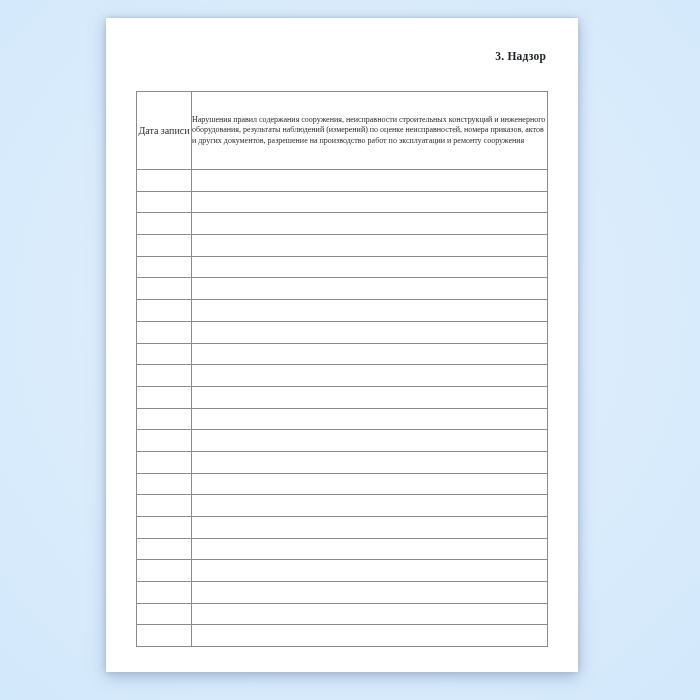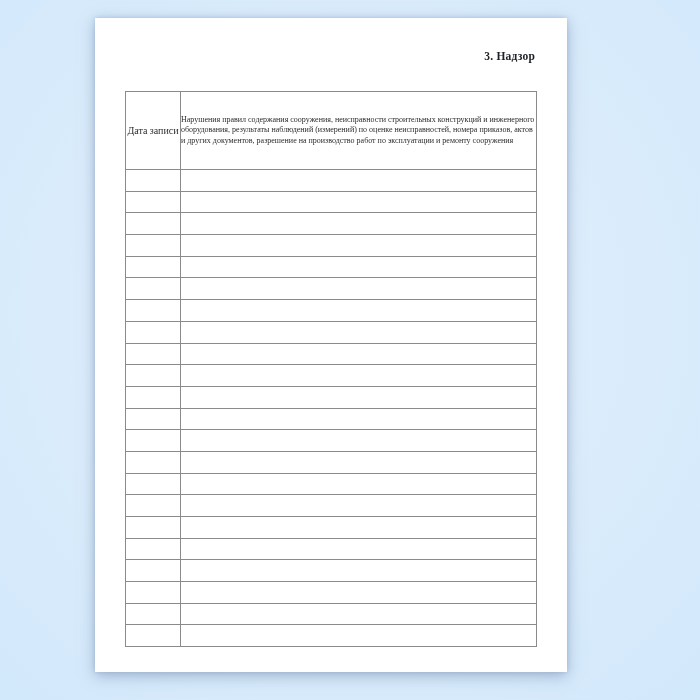--- a/index.html
+++ b/index.html
@@ -9,21 +9,21 @@
   .stage {
     position: relative;
     width: 700px;
     height: 700px;
     overflow: hidden;
     background: radial-gradient(circle at 50% 45%, #edf4fd 0%, #dcedfc 45%, #d2e8fb 100%);
     font-family: "Liberation Serif", "DejaVu Serif", serif;
   }
   .page {
     position: absolute;
-    left: 95px;
+    left: 106px;
     top: 18px;
     width: 472px;
     height: 654px;
     background: #ffffff;
     box-shadow: 0 4px 14px rgba(105, 130, 165, 0.50), 0 0 4px rgba(105, 130, 165, 0.30);
   }
   .heading {
     position: absolute;
     top: 31px;
     right: 32px;

